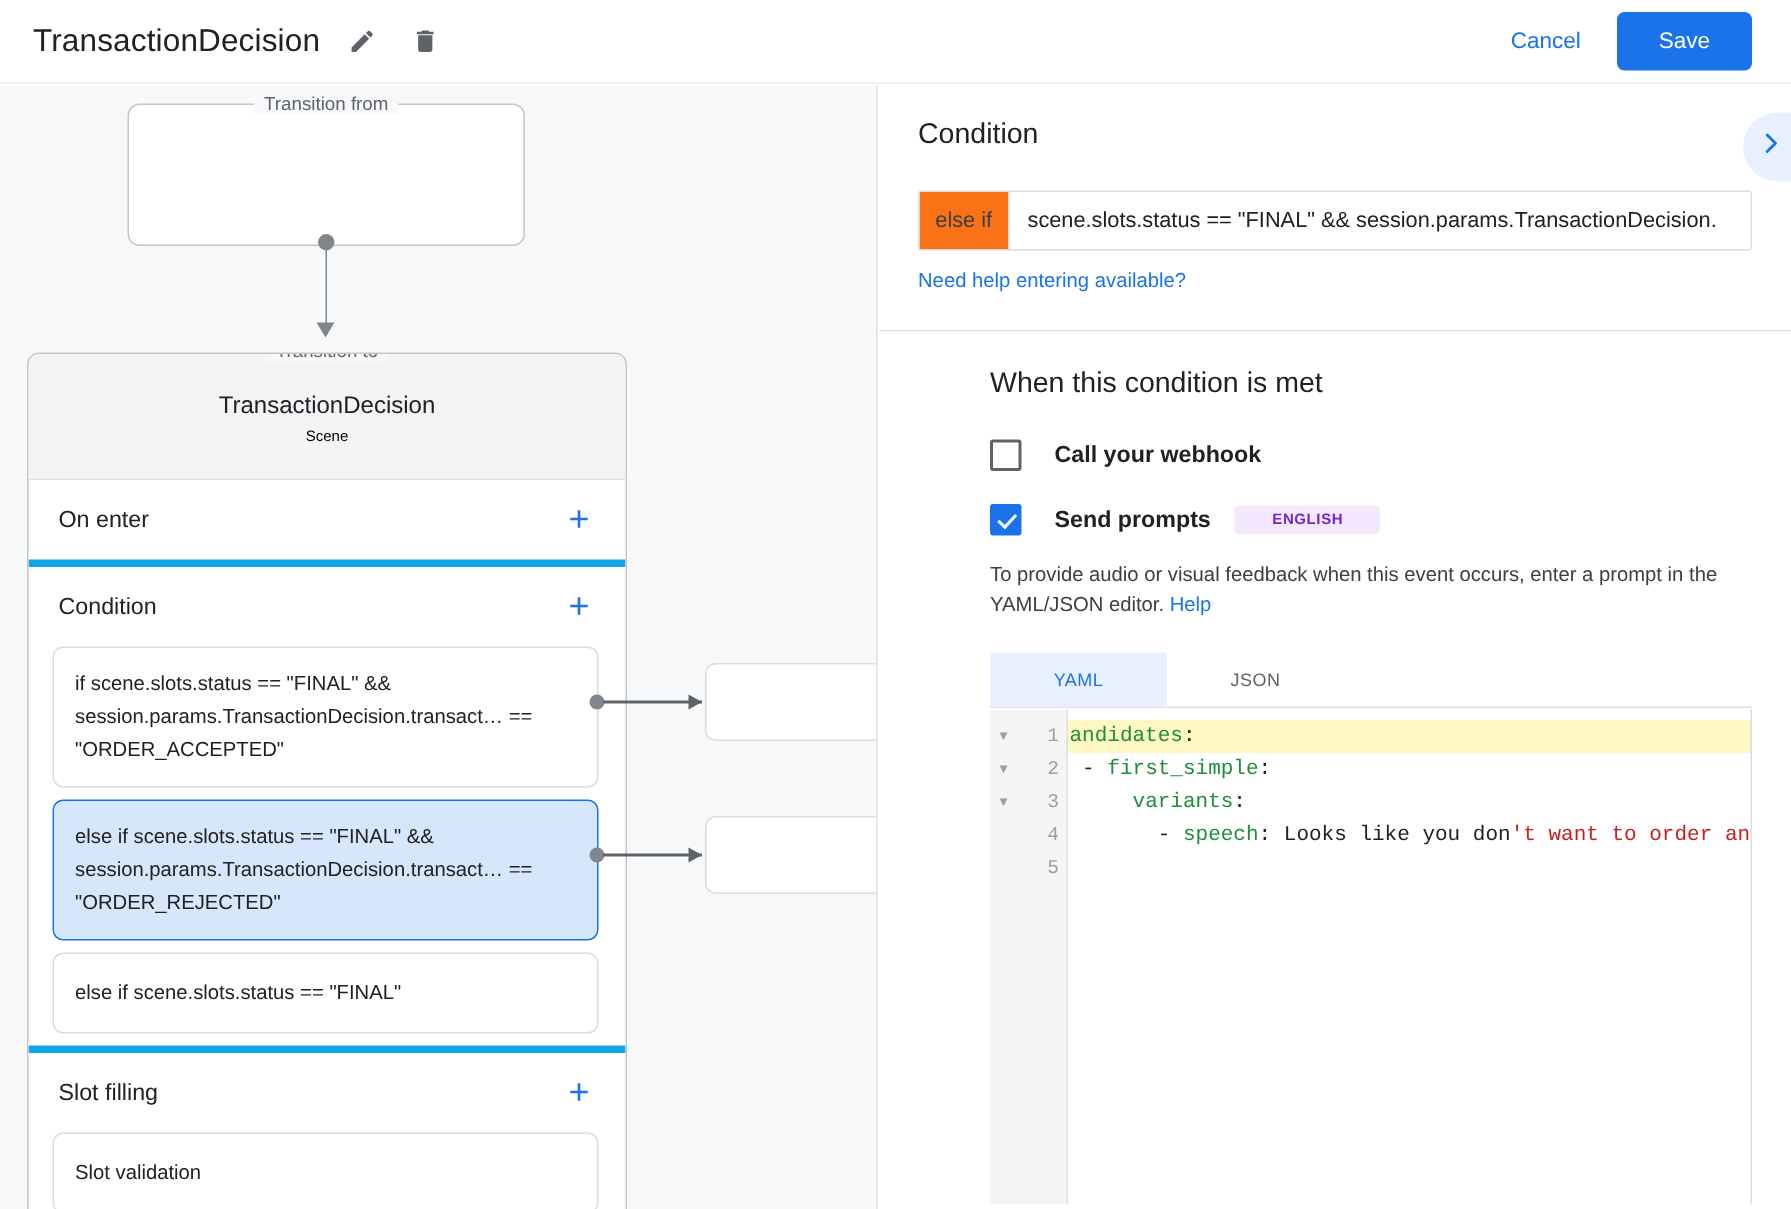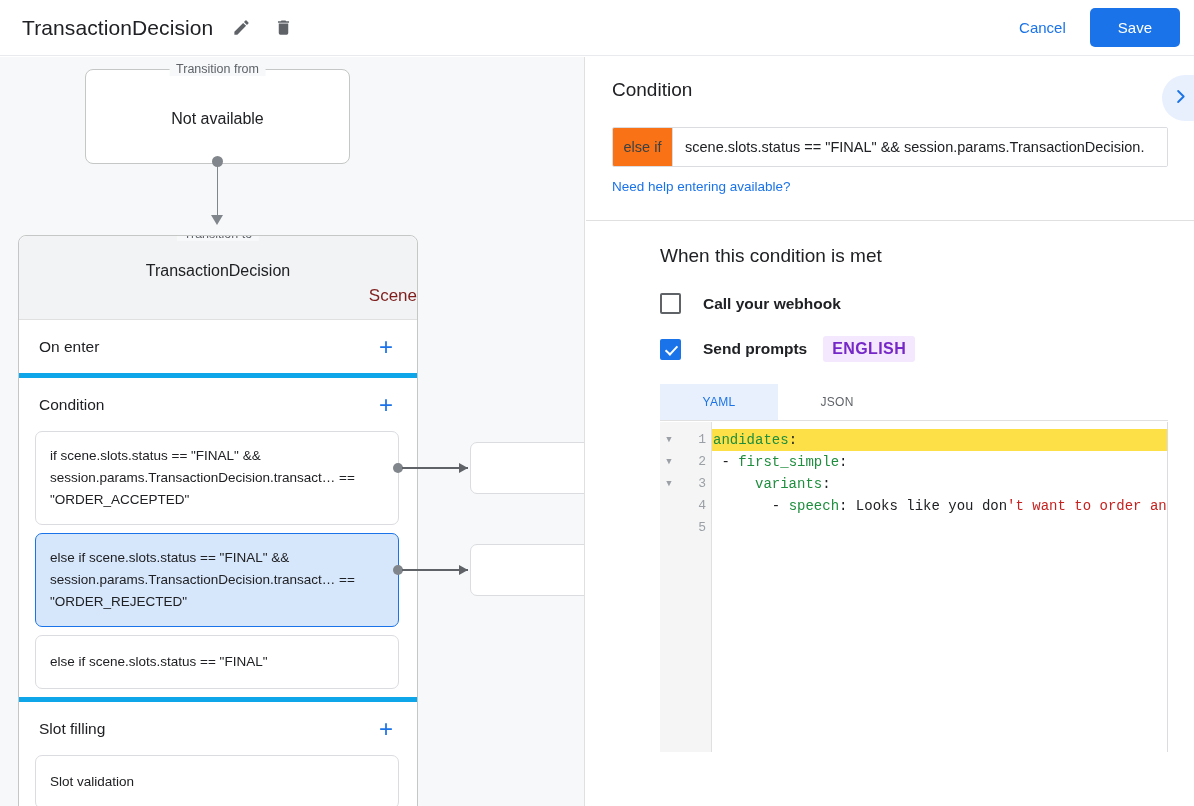--- a/index.html
+++ b/index.html
@@ -40,21 +40,21 @@
     color: #1a73e8;
     font-size: 15px;
     font-weight: 500;
     padding: 9px 14px;
     border-radius: 4px;
     background: none; border: none;
     cursor: pointer;
     font-family: inherit;
   }
   #save-button {
-    margin-left: 10px; margin-right: 14px;
+    margin-left: 10px; margin-right: 26px;
     background: #1a73e8;
     color: #ffffff;
     font-size: 15px; font-weight: 500;
     border: none; border-radius: 5px;
     padding: 11px 28px;
     cursor: pointer;
     font-family: inherit;
   }
 
   
@@ -143,24 +143,24 @@
     color: #5f6368;
     white-space: nowrap;
   }
   #scene-title {
     text-align: center;
     padding-top: 26px;
     font-size: 16px;
     color: #202124;
   }
   #scene-subtitle {
-    text-align: right;
+    text-align: center;
     padding-top: 6px;
-    font-size: 17px;
-    color: #7f1d1d;
+    font-size: 10px;
+    color: #000000;
   }
 
   .section { border-bottom: 5px solid #0ea5e9; }
   .section-head {
     display: flex; align-items: center;
     padding: 0 18px 0 20px;
     height: 53px;
   }
   .section-title {
     flex: 1;
@@ -325,24 +325,24 @@
   .check-label {
     margin-left: 22px;
     font-size: 15.5px;
     font-weight: bold;
     color: #202124;
   }
   #language-badge {
     margin-left: 16px;
     background: #f3e8fd;
     color: #7627c7;
-    font-size: 16px;
+    font-size: 10px;
     font-weight: bold;
     letter-spacing: .4px;
-    padding: 4px 9px;
+    padding: 4px 25px;
     border-radius: 3px;
   }
   #prompt-desc {
     font-size: 13.5px;
     line-height: 20px;
     color: #3c4043;
     margin-top: -6px;
     max-width: 552px;
   }
   #prompt-help-link {
@@ -409,21 +409,21 @@
   .fold-spacer { width: 18px; }
   .gutter-num { flex: 1; text-align: right; }
   #code-area {
     flex: 1;
     padding-top: 7px;
     white-space: pre;
     overflow: hidden;
     position: relative;
   }
   .code-line { height: 22px; padding-left: 1px; }
-  .code-line.current { background: #fde047; }
+  .code-line.current { background: #fef9c3; }
   .tok-key { color: #1e8e3e; }
   .tok-plain { color: #202124; }
   .tok-str { color: #c5221f; }
   #code-caret {
     position: absolute;
     right: 0; top: 0;
     width: 1px; height: 330px;
     background: #dadce0;
   }
 </style>
@@ -452,21 +452,20 @@
   <div id="topbar-spacer"></div>
 
   <button id="cancel-button">Cancel</button>
   <button id="save-button">Save</button>
 </div>
 
 <div id="canvas">
 
   <div class="fieldcard" id="transition-from-card">
     <span class="legend">Transition from</span>
-    <div id="transition-from-value">Not available</div>
   </div>
 
   <div id="link-dot"></div>
   <div id="link-line"></div>
   <div id="link-arrowhead"></div>
 
   <div id="scene-card">
     <div id="scene-header">
       <span id="scene-legend">Transition to</span>
       <div id="scene-title">TransactionDecision</div>
@@ -539,20 +538,21 @@
       <div class="checkbox"></div>
       <div class="check-label">Call your webhook</div>
     </div>
 
     <div class="check-row">
       <div class="checkbox checked"></div>
       <div class="check-label">Send prompts</div>
       <div id="language-badge">ENGLISH</div>
     </div>
 
+    <div id="prompt-desc"><span>To provide audio or visual feedback when this event occurs, enter a prompt in the YAML/JSON editor. </span><a id="prompt-help-link">Help</a></div>
 
     <div id="editor-tabs">
       <div class="editor-tab active">YAML</div>
       <div class="editor-tab">JSON</div>
     </div>
 
     <div id="code-editor">
       <div id="gutter">
           <div class="gutter-row">
             <span class="fold-arrow">▼</span>

